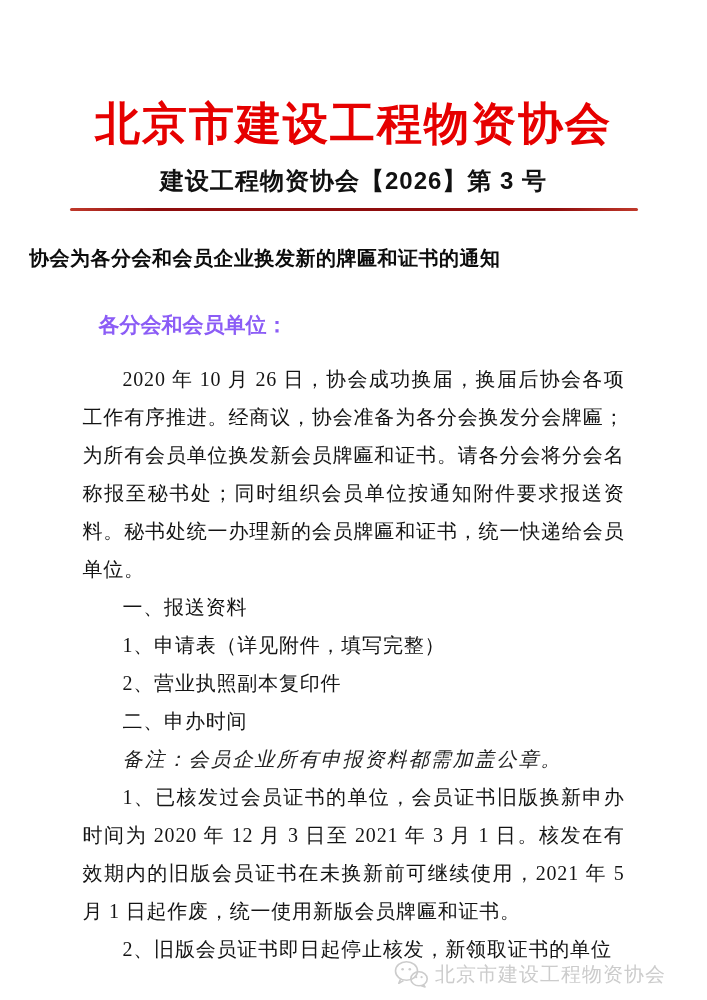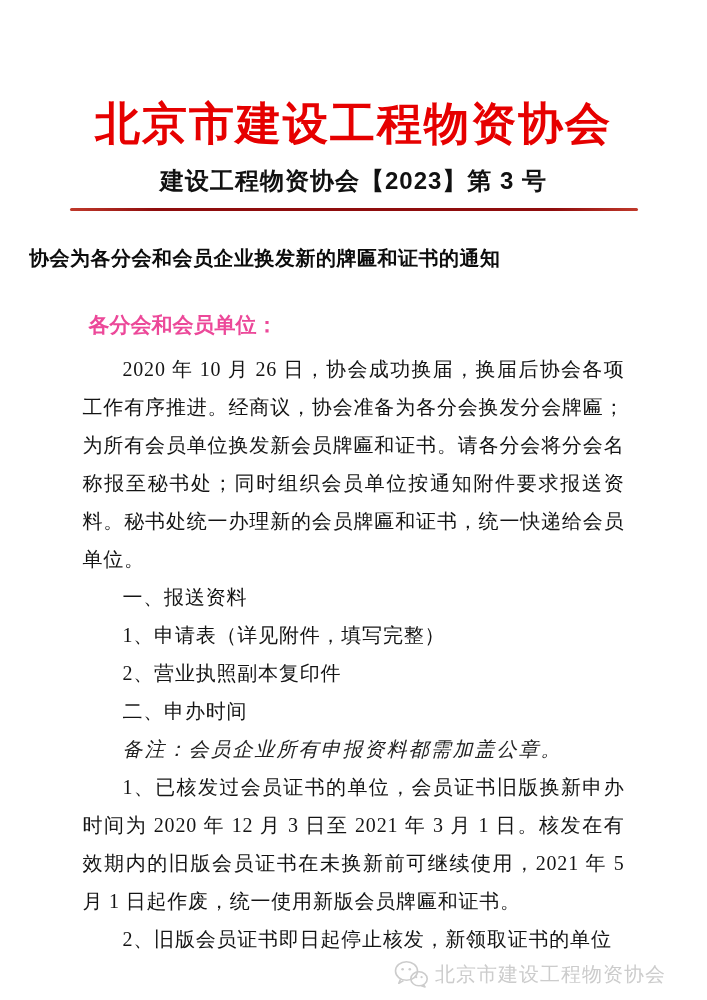--- a/index.html
+++ b/index.html
@@ -55,26 +55,26 @@
     line-height: 28px;
     letter-spacing: 0.5px;
     color: #0c0c0c;
   }
   .body-col {
     width: 542px;
     margin: 34px auto 0 auto;
     text-align: justify;
   }
   .salutation {
-    margin: 6px;
+    margin: 16px;
     font-family: "Liberation Sans", "DejaVu Sans", sans-serif;
     font-weight: 700;
     font-size: 21px;
     line-height: 38px;
-    color: #ec4899;
+    color: #8b5cf6;
   }
   .block {
     margin: 0;
     font-size: 20px;
     line-height: 38px;
     letter-spacing: 0.8px;
     text-indent: 2em;
     color: #141414;
   }
   .b-note {
@@ -98,21 +98,21 @@
   }
   .wm-icon { display: inline-flex; align-items: center; }
 </style>
 </head>
 <body>
 
 <div class="page">
 
   <h1 class="org-title">北京市建设工程物资协会</h1>
 
-  <div class="doc-number">建设工程物资协会【2023】第 3 号</div>
+  <div class="doc-number">建设工程物资协会【2026】第 3 号</div>
 
   <div class="red-rule"></div>
 
   <h2 class="notice-title">协会为各分会和会员企业换发新的牌匾和证书的通知</h2>
 
   <div class="body-col">
 
     <p class="salutation">各分会和会员单位：</p>
 
     <p class="block b-paragraph">2020 年 10 月 26 日，协会成功换届，换届后协会各项工作有序推进。经商议，协会准备为各分会换发分会牌匾；为所有会员单位换发新会员牌匾和证书。请各分会将分会名称报至秘书处；同时组织会员单位按通知附件要求报送资料。秘书处统一办理新的会员牌匾和证书，统一快递给会员单位。</p>

